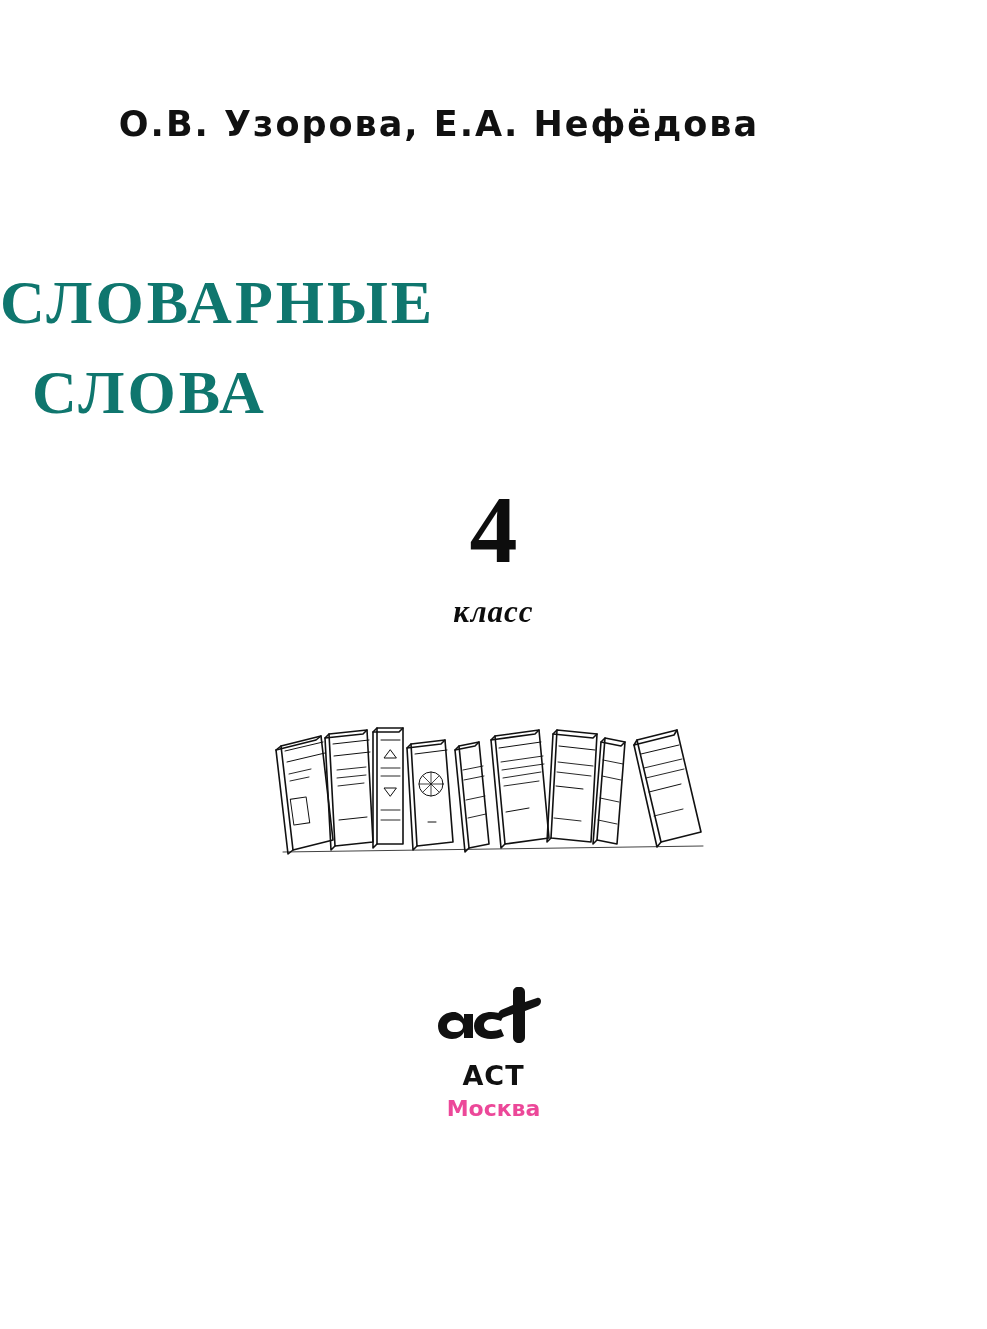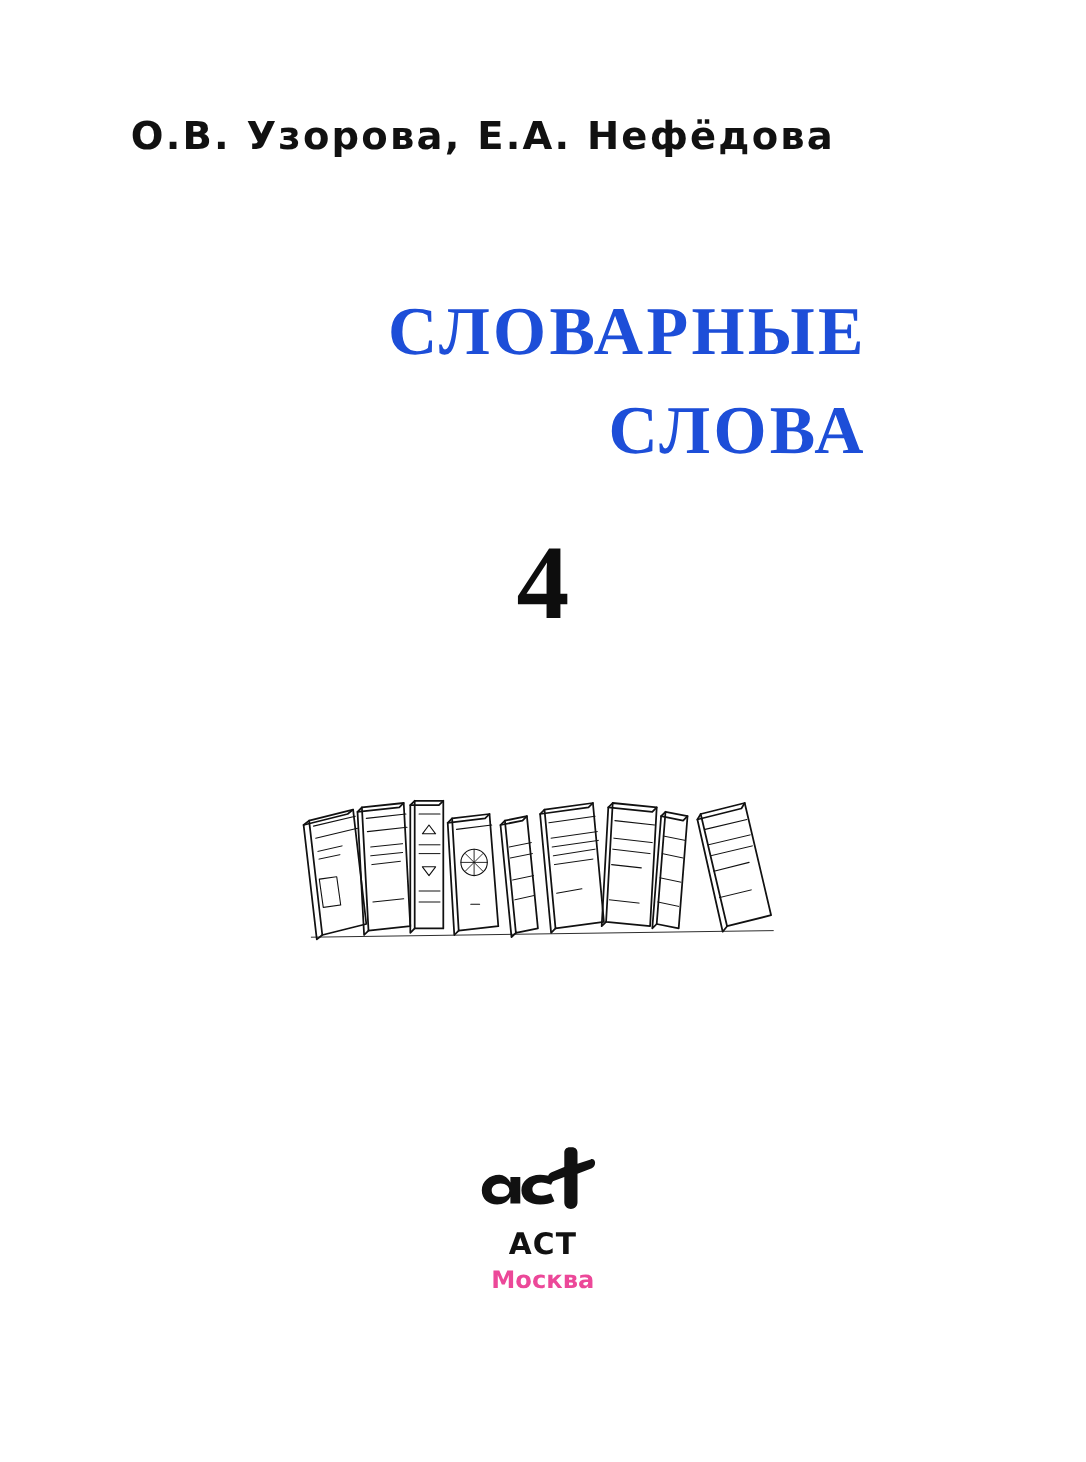--- a/index.html
+++ b/index.html
@@ -30,27 +30,27 @@
     letter-spacing: 2px;
     color: #111111;
   }
 
   
   .title {
     position: absolute;
     top: 258px;
     left: 0;
     width: 788px;
-    text-align: right;
+    text-align: left;
     font-family: "Liberation Serif", serif;
     font-weight: bold;
     font-size: 62px;
     line-height: 1.45;
     letter-spacing: 3px;
-    color: #1d4ed8;
+    color: #0f766e;
   }
   .title .line2 {
     display: block;
     padding-left: 32px;
   }
 
   
   .grade-number {
     position: absolute;
     top: 482px;
@@ -82,21 +82,21 @@
     position: absolute;
     top: 700px;
     left: 263px;
     width: 465px;
     height: 160px;
   }
 
   
   .publisher {
     position: absolute;
-    top: 1040px;
+    top: 984px;
     left: 0;
     width: 987px;
     text-align: center;
   }
   .publisher-logo {
     display: block;
     margin: 0 auto 14px auto;
     width: 120px;
     height: 62px;
   }
@@ -124,20 +124,21 @@
 <div class="page">
 
   <div class="authors">О.В. Узорова, Е.А. Нефёдова</div>
 
   <div class="title">
     <span class="line1">СЛОВАРНЫЕ</span>
     <span class="line2">СЛОВА</span>
   </div>
 
   <div class="grade-number">4</div>
+  <div class="grade-label">класс</div>
 
   <div class="illustration">
     <svg viewBox="0 0 465 160" width="465" height="160" xmlns="http://www.w3.org/2000/svg">
       <g fill="none" stroke="#111111" stroke-width="1.6" stroke-linejoin="round" stroke-linecap="round">
 
         <g>
           <path d="M18 46 L58 36 L70 140 L30 150 Z"></path>
           <path d="M18 46 L13 50 L25 154 L30 150"></path>
           <path d="M13 50 L53 40 L58 36"></path>
           <path d="M22 51 L60 42" stroke-width="1"></path>

